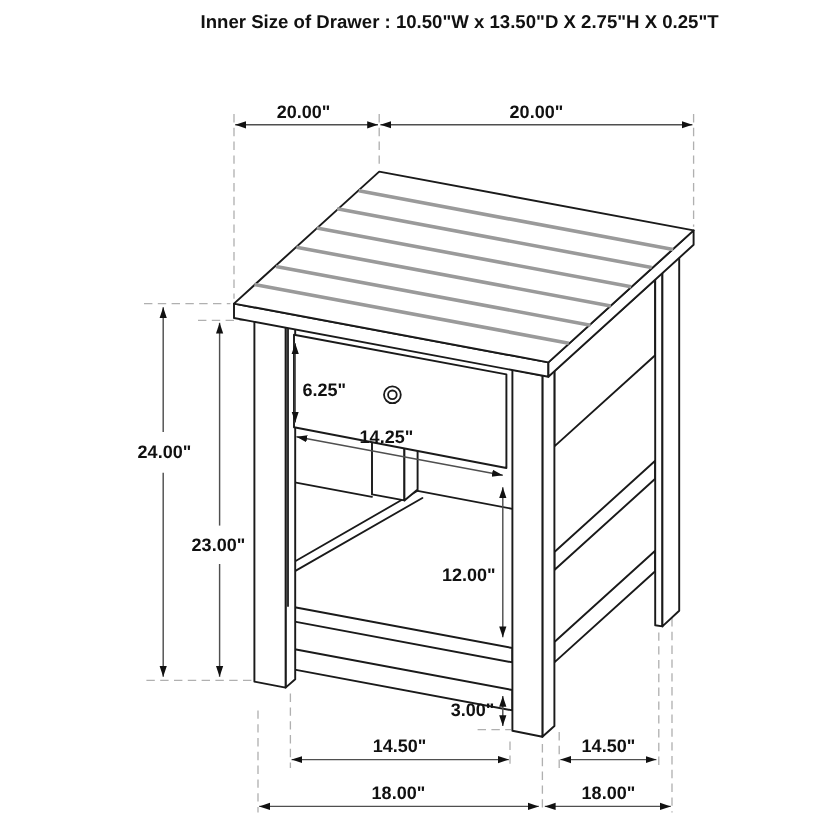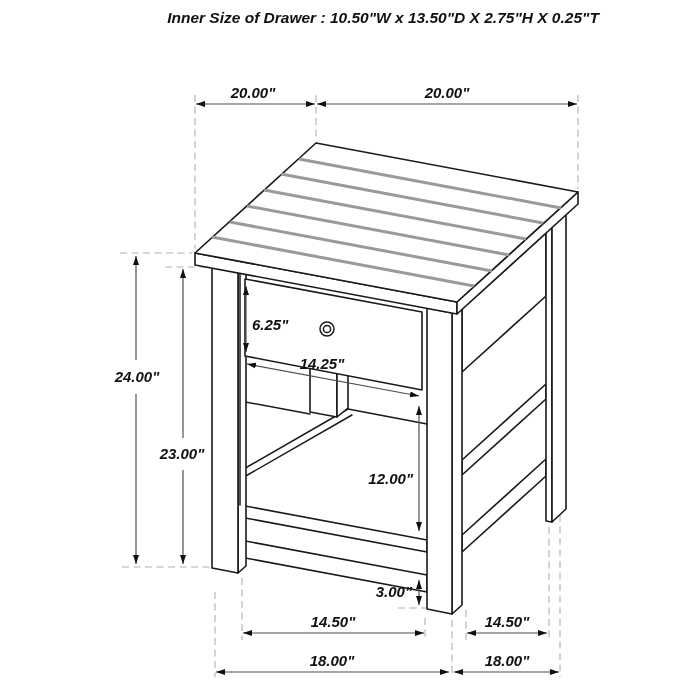--- a/index.html
+++ b/index.html
@@ -1,16 +1,16 @@
 <!DOCTYPE html>
 <html><head>
 <meta charset="utf-8">
 <style>
   html,body{margin:0;padding:0;background:#ffffff;}
-  .stage{width:700px;height:700px;background:#fff;position:relative;font-family:"Liberation Sans",sans-serif;font-style:italic;}
+  .stage{width:700px;height:700px;background:#fff;position:relative;font-family:"Liberation Sans",sans-serif;}
   svg{display:block;}
   .struct{fill:#ffffff;stroke:#1a1a1a;stroke-width:1.6;stroke-linejoin:round;stroke-linecap:round;}
   .sline{fill:none;stroke:#1a1a1a;stroke-width:1.5;stroke-linecap:round;}
   .plank{stroke:#9a9a9a;stroke-width:3;stroke-linecap:butt;}
   .dim{stroke:#4f4f4f;stroke-width:1.2;fill:none;}
   .ext{stroke:#b0b0b0;stroke-width:1.1;stroke-dasharray:7 4.5;fill:none;}
   .lbl{font-family:"Liberation Sans",sans-serif;font-size:15px;font-weight:bold;fill:#111111;}
   .ttl{font-family:"Liberation Sans",sans-serif;font-size:15.5px;font-weight:bold;fill:#111111;}
 </style>
 </head>

